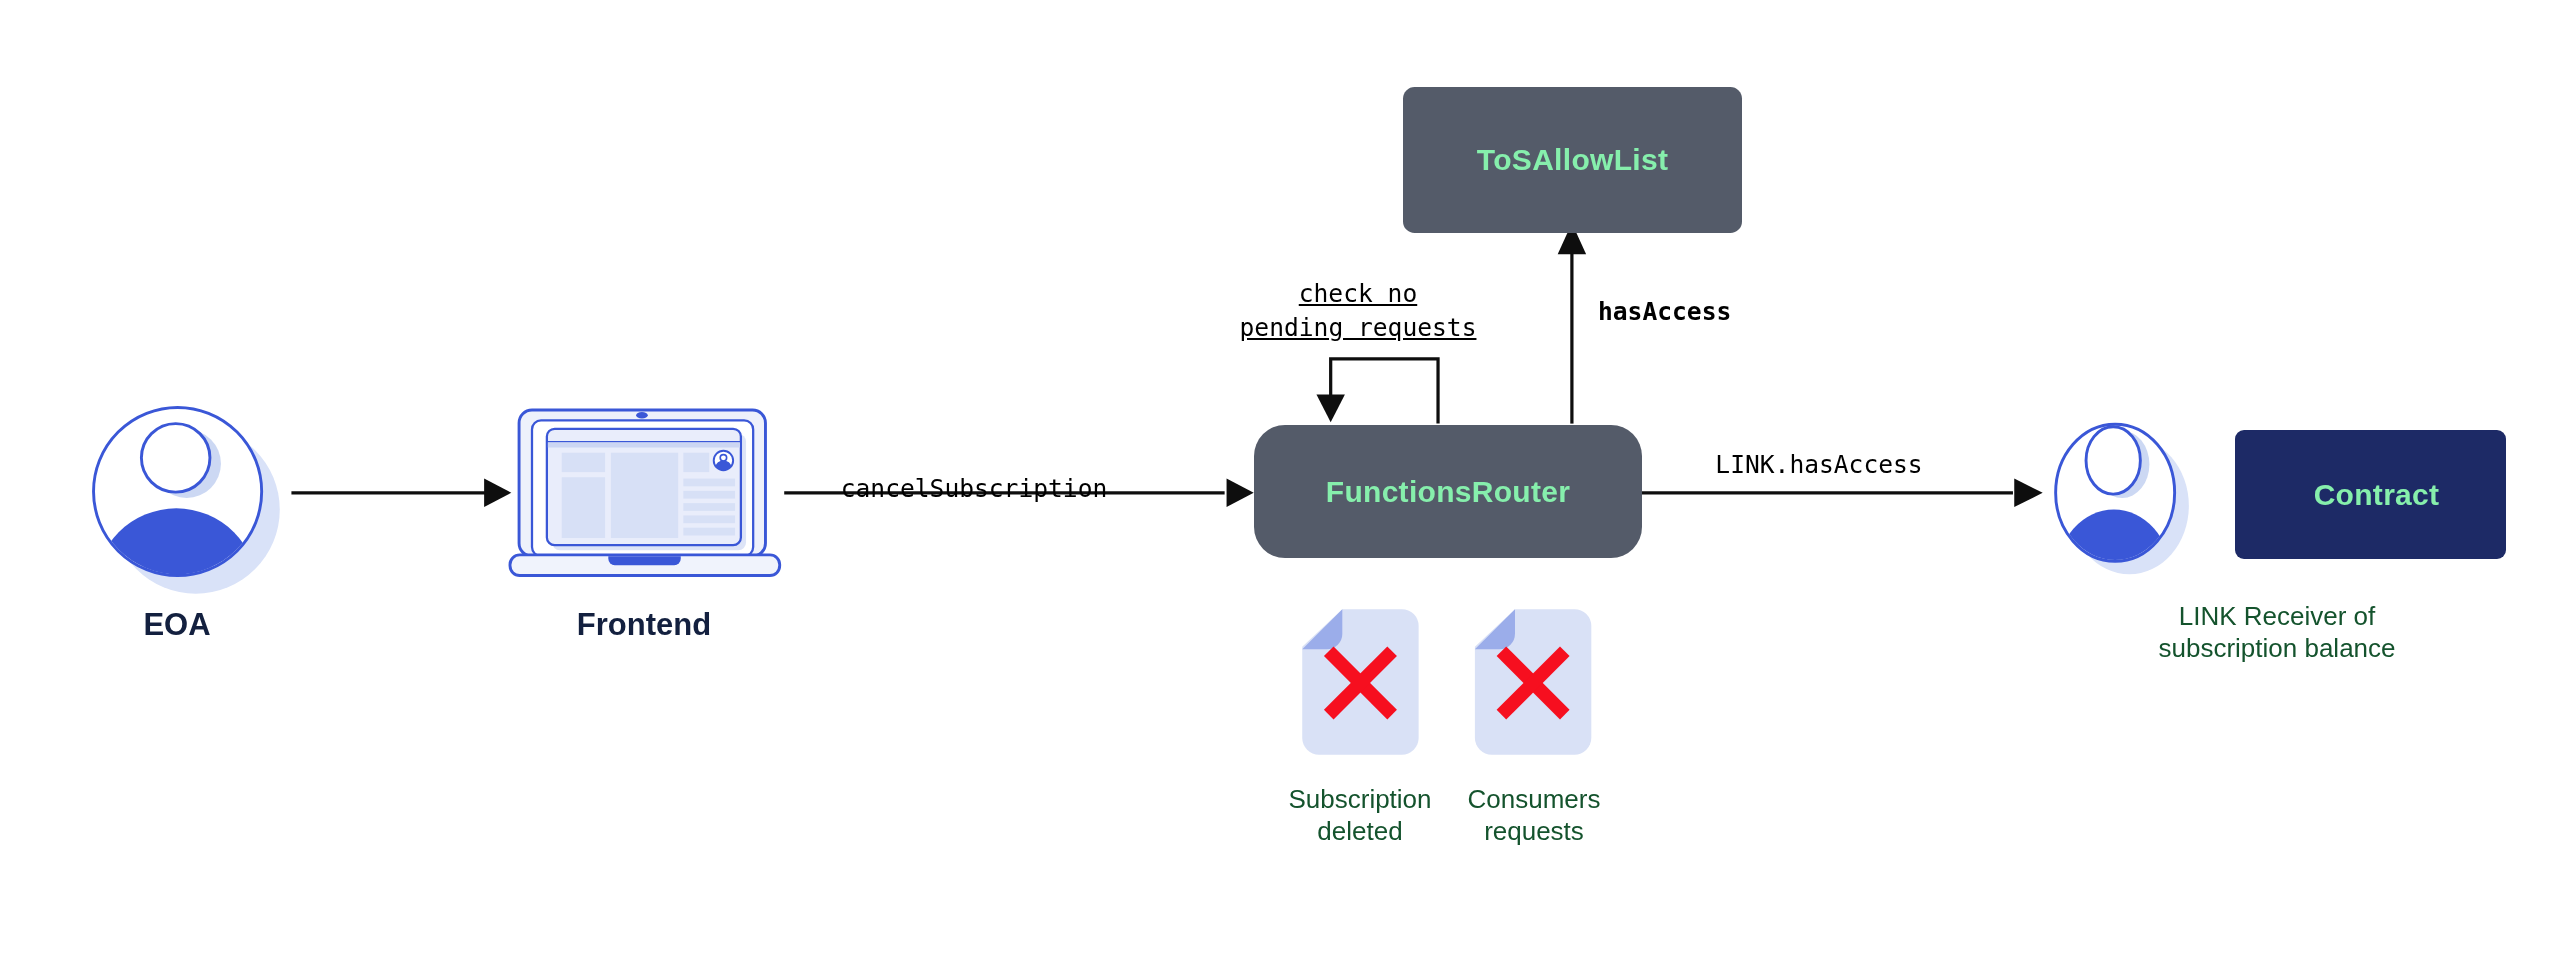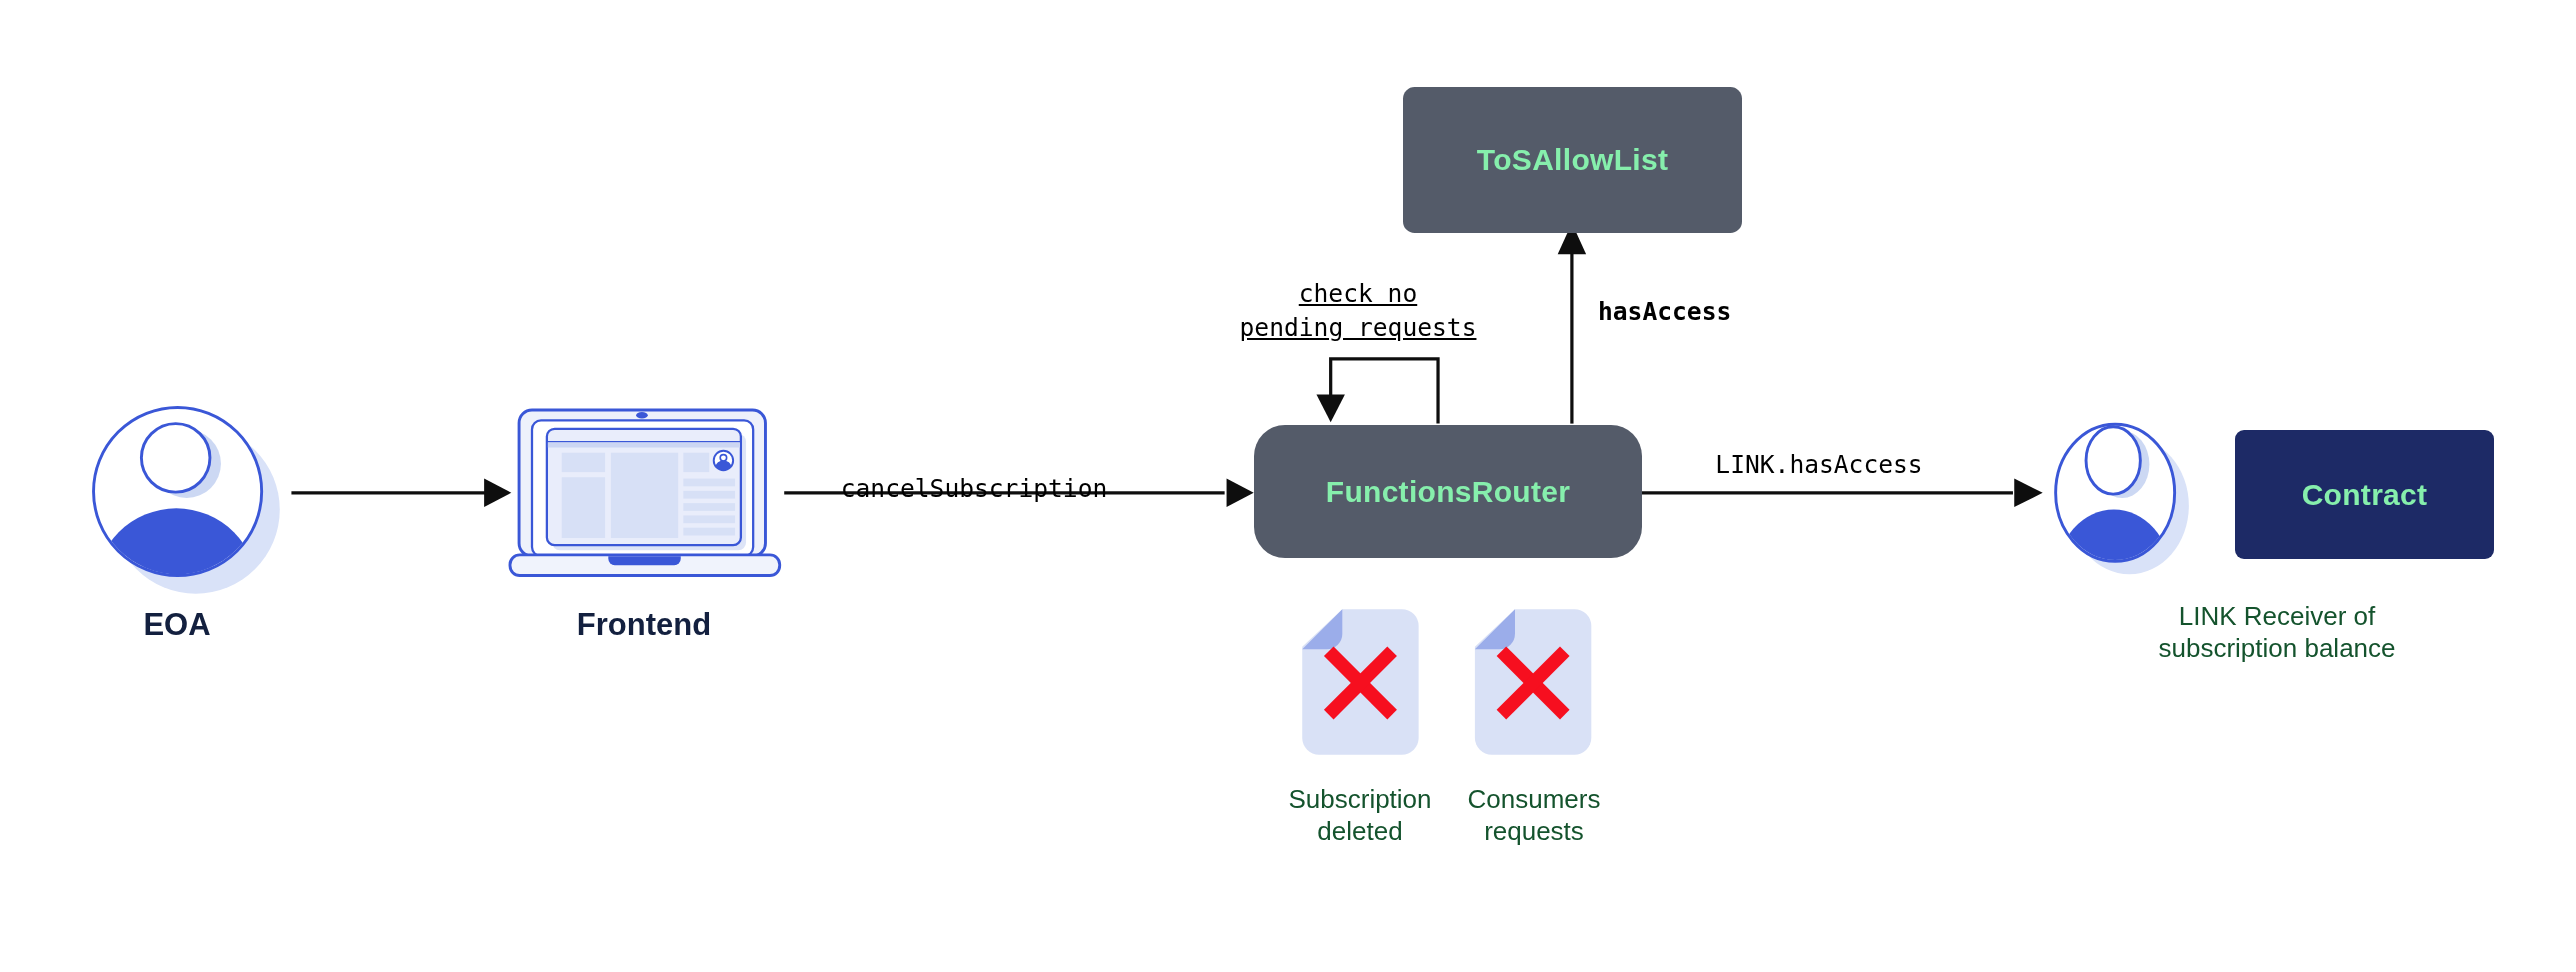--- a/index.html
+++ b/index.html
@@ -133,21 +133,21 @@
   </svg>
 
   <div class="node-box slate" style="left:1403px; top:87px; width:339px; height:146px;">
     <span>ToSAllowList</span>
   </div>
 
   <div class="node-box slate" style="left:1254px; top:425px; width:388px; height:133px;border-radius:31px;">
     <span>FunctionsRouter</span>
   </div>
 
-  <div class="node-box navy" style="left:2235px; top:430px; width:259px; height:129px; font-size:30px;">
+  <div class="node-box navy" style="left:2235px; top:430px; width:259px; height:129px; font-size:30px;padding-left:12px;">
     <span>Contract</span>
   </div>
 
   <div class="label node-label" style="left:177px; top:607px;">EOA</div>
 
   <div class="label node-label" style="left:644px; top:607px;">Frontend</div>
 
   <div class="label mono" style="left:974px; top:472px;">cancelSubscription</div>
 
   <div class="label mono" style="left:1358px; top:277px;text-decoration:underline;">check no

